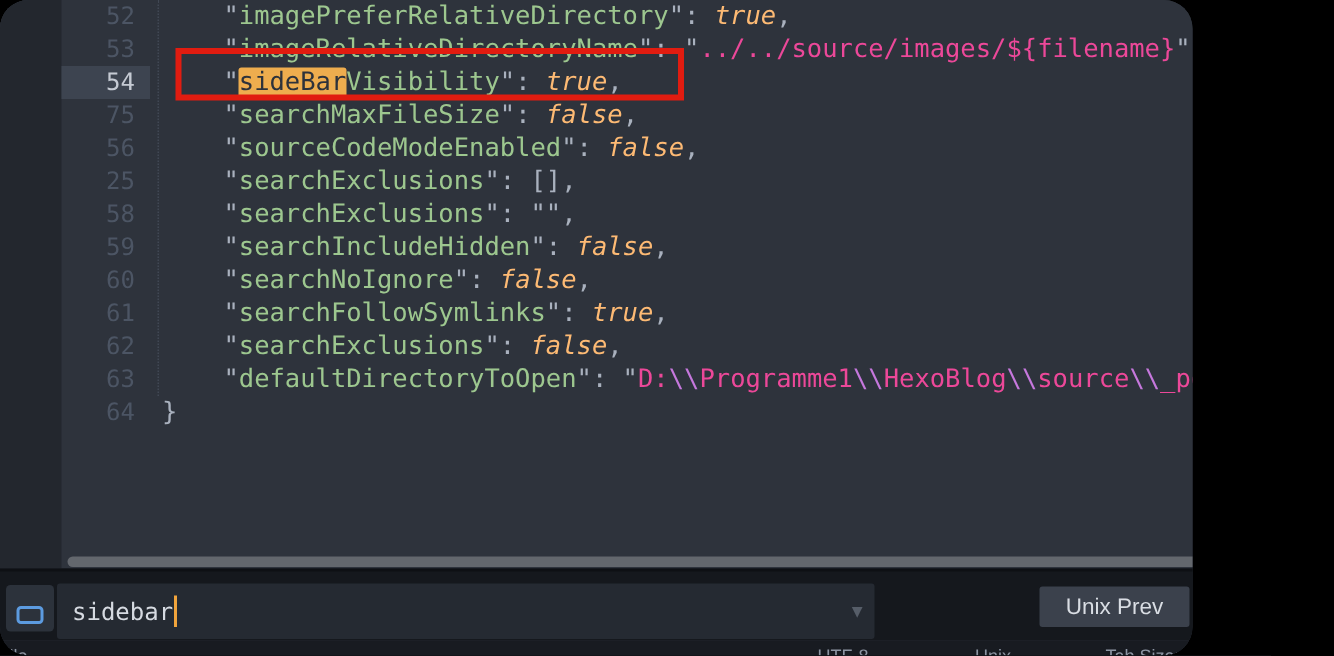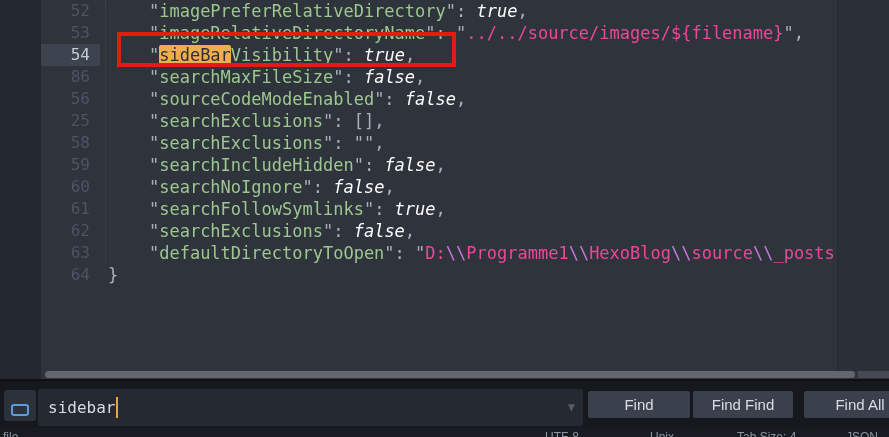--- a/index.html
+++ b/index.html
@@ -1,19 +1,19 @@
 <!DOCTYPE html>
 <html style="--hl-bg: #eead4e; --ann-color: #e11c10;"><head>
 <meta charset="utf-8">
 <style>
   * { margin:0; padding:0; box-sizing:border-box; }
   html,body { background:#000; }
   .screen {
-    position:relative; width:889px; height:437px; overflow:hidden;
-    background:#2e333c; font-family:"DejaVu Sans Mono", monospace;
+    position:relative; width:795px; height:437px; overflow:hidden;
+    background:#2e333c; font-family:"DejaVu Sans Mono", monospace;border-radius:19px;
   }
   
   .editor { position:absolute; left:0; top:0; width:889px; height:379px; overflow:hidden; background:#2e333c; }
   .left-strip { position:absolute; left:0; top:0; width:41px; height:379px; background:#23272e; }
   .gutter { position:absolute; left:41px; top:0; width:59px; height:379px; }
   .gutter-row {
     height:22px; line-height:22px; text-align:right; padding-right:10px;
     font-size:16px; color:#4c5564;
   }
   .gutter-row.current { background:#3d4450; color:#c5cad3; }
@@ -23,21 +23,21 @@
     border-left:1px dotted #414854;
   }
   .wrap-guide { position:absolute; left:737px; top:0; width:2px; height:371px; background:#282d35; }
   .right-shade { position:absolute; left:739px; top:0; width:50px; height:371px; background:rgba(0,0,0,0.05); }
   .code-lines { position:absolute; left:8px; top:0; z-index:1; }
   .code-row { height:22px; line-height:22px; font-size:17px; white-space:pre; color:#a9b1be; }
   .tok-p  { color:#a9b1be; }
   .tok-k  { color:#9dc78f;text-align:center; }
   .tok-s  { color:#ec4899; }
   .tok-e  { color:#c678dd; }
-  .tok-b  { color:#ffffff; font-style:italic; }
+  .tok-b  { color:#fdba74; font-style:italic; }
   .tok-hl { background:var(--hl-bg,#eead4e); color:#2d323b; border-radius:2px; }
   .annotation-box {
     position:absolute; left:117px; top:32px; width:339px; height:35px;
     border:4px solid var(--ann-color,#e11c10); z-index:5; pointer-events:none;
   }
   .hscroll-thumb {
     position:absolute; left:45px; top:371px; width:810px; height:7px;
     background:#63676d; border-radius:4px; z-index:6;
   }
   .hscroll-track-end {
@@ -98,21 +98,21 @@
 <body>
 
 <div class="screen">
 
   <div class="editor">
     <div class="left-strip"></div>
     <div class="gutter" id="gutter">
         <div class="gutter-row">52</div>
         <div class="gutter-row">53</div>
         <div class="gutter-row current">54</div>
-        <div class="gutter-row">86</div>
+        <div class="gutter-row">75</div>
         <div class="gutter-row">56</div>
         <div class="gutter-row">25</div>
         <div class="gutter-row">58</div>
         <div class="gutter-row">59</div>
         <div class="gutter-row">60</div>
         <div class="gutter-row">61</div>
         <div class="gutter-row">62</div>
         <div class="gutter-row">63</div>
         <div class="gutter-row">64</div>
       </div>
@@ -143,22 +143,21 @@
 
   <div class="find-bar">
     <button class="icon-btn">
       <span class="rect-icon"></span>
     </button>
     <div class="find-input">
       <span class="find-query">sidebar</span>
       <span class="find-cursor"></span>
       <span class="find-dropdown">▼</span>
     </div>
-    <button class="find-btn btn-find">Find</button>
-    <button class="find-btn btn-find-prev">Find Find</button>
+    <button class="find-btn btn-find-prev">Unix Prev</button>
     <button class="find-btn btn-find-all">Find All</button>
   </div>
 
   <div class="status-bar">
     <span class="status-item st-file">file</span>
     <span class="status-item st-enc">UTF-8</span>
     <span class="status-item st-eol">Unix</span>
     <span class="status-item st-tab">Tab Size: 4</span>
     <span class="status-item st-lang">JSON</span>
   </div>

